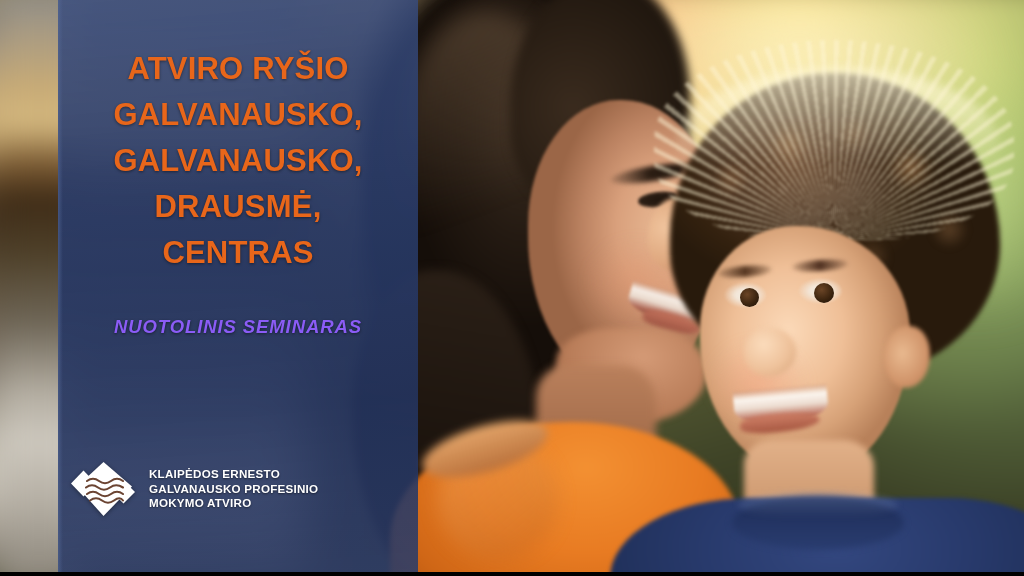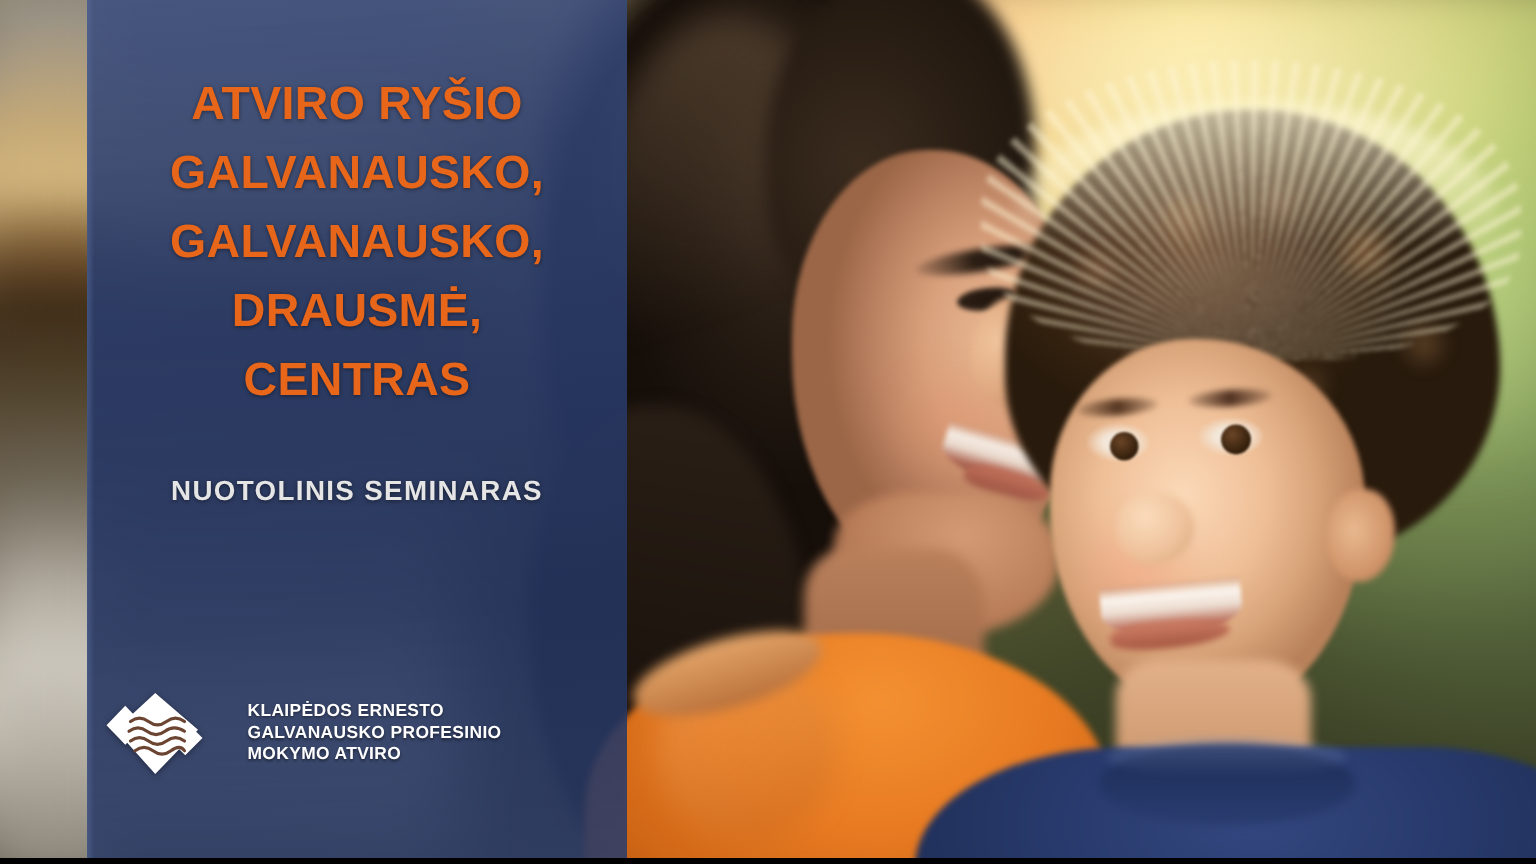--- a/index.html
+++ b/index.html
@@ -344,31 +344,32 @@
     line-height:46px;
     letter-spacing:.2px;
     text-shadow:0 1px 3px rgba(0,0,0,.45);
   }
   .headline div{ white-space:nowrap; }
 
   .subtitle{
     margin-top:40px;
     width:336px;
     text-align:center;
-    color:#e5e5e5;
+    color:#8b5cf6;
     font-size:18.5px;
     font-weight:bold;
     letter-spacing:.9px;
     text-shadow:0 1px 3px rgba(0,0,0,.5);
+    font-style:italic;
   }
 
   
   .logo{
     position:absolute; left:70px; bottom:52px;
-    display:flex; align-items:center; gap:29px;
+    display:flex; align-items:center; gap:13px;
   }
   .logo-mark{ width:66px; height:62px; flex:0 0 auto; filter:drop-shadow(0 1px 2px rgba(0,0,0,.4)); }
   .logo-text{
     color:#ffffff;
     font-size:11.6px;
     font-weight:bold;
     line-height:14.6px;
     letter-spacing:.25px;
     text-shadow:0 1px 2px rgba(0,0,0,.5);
     white-space:nowrap;

